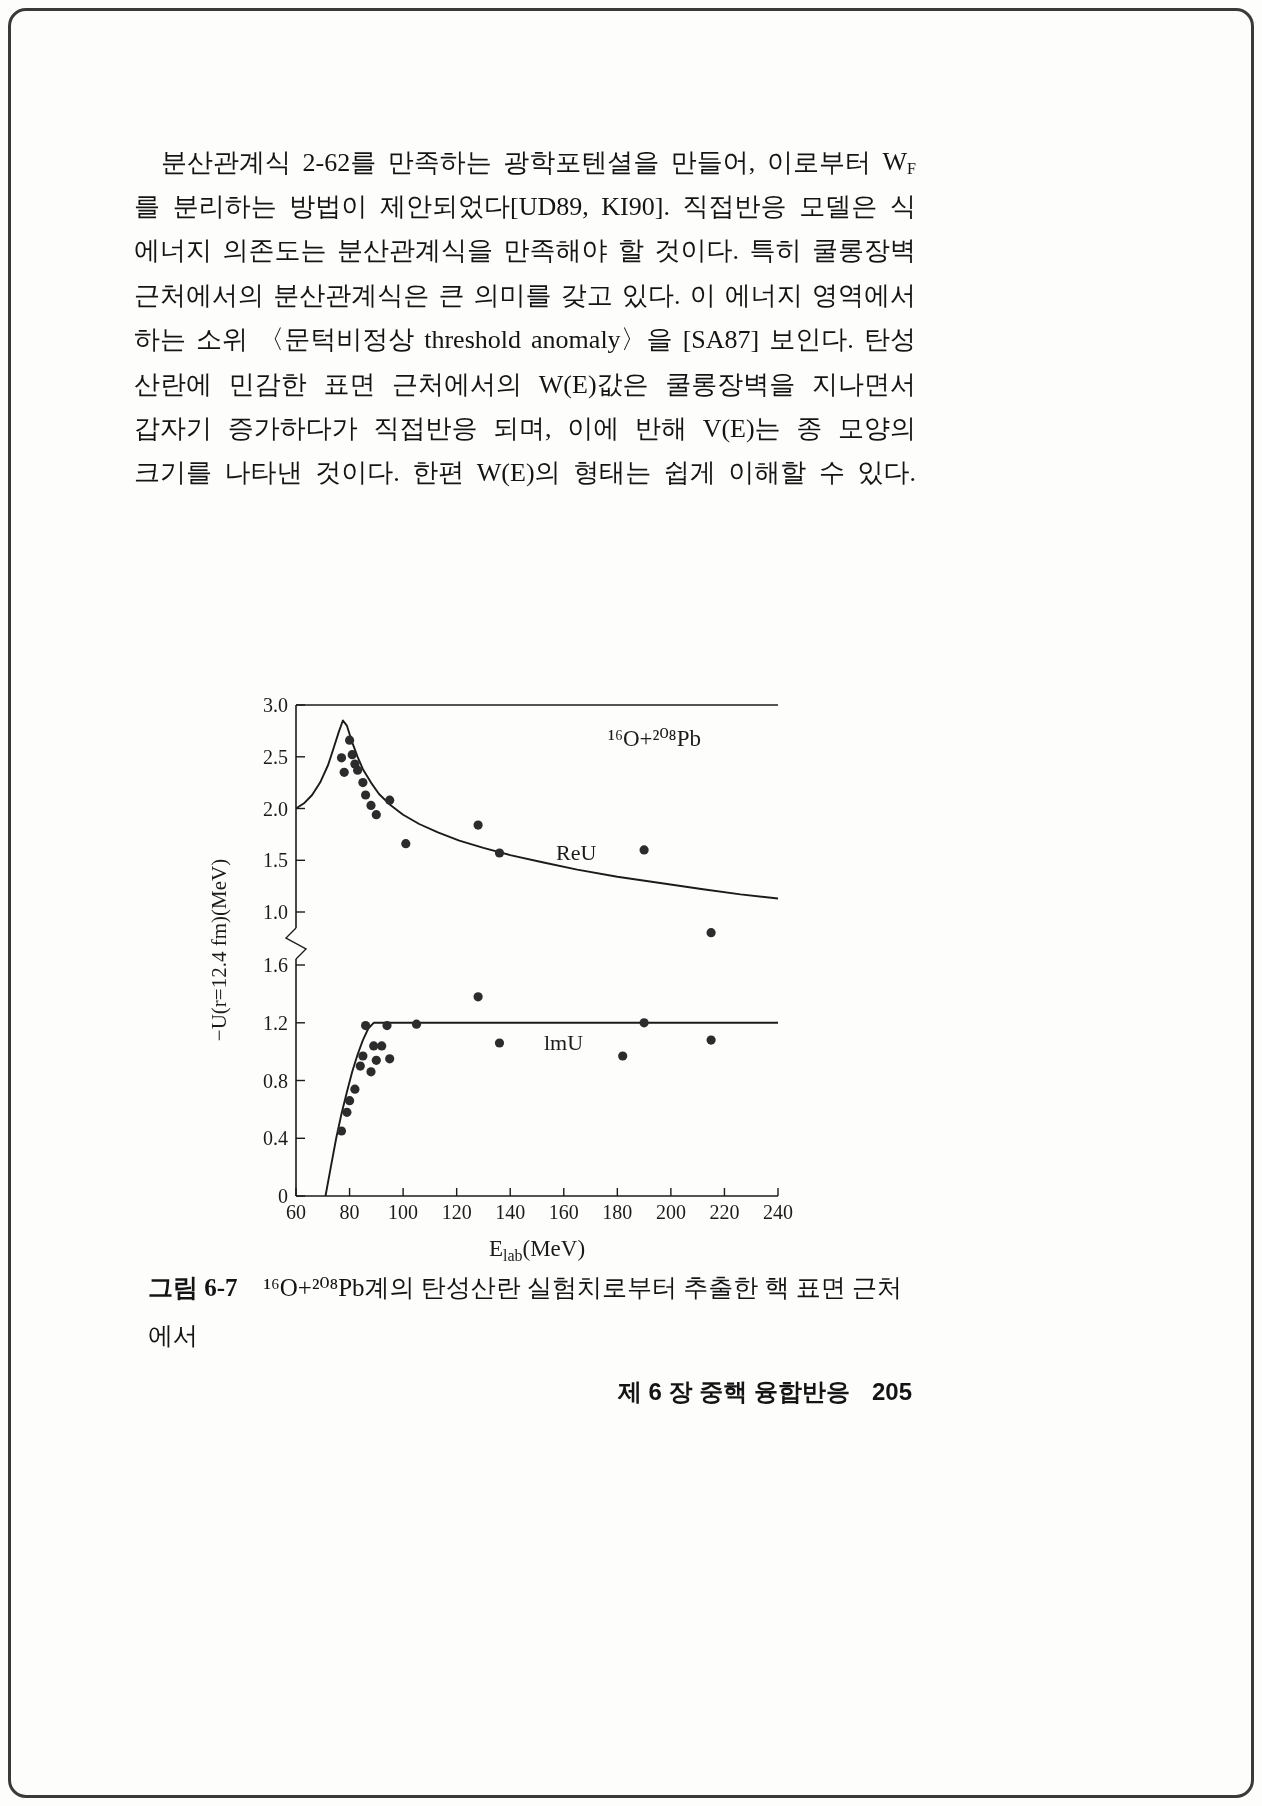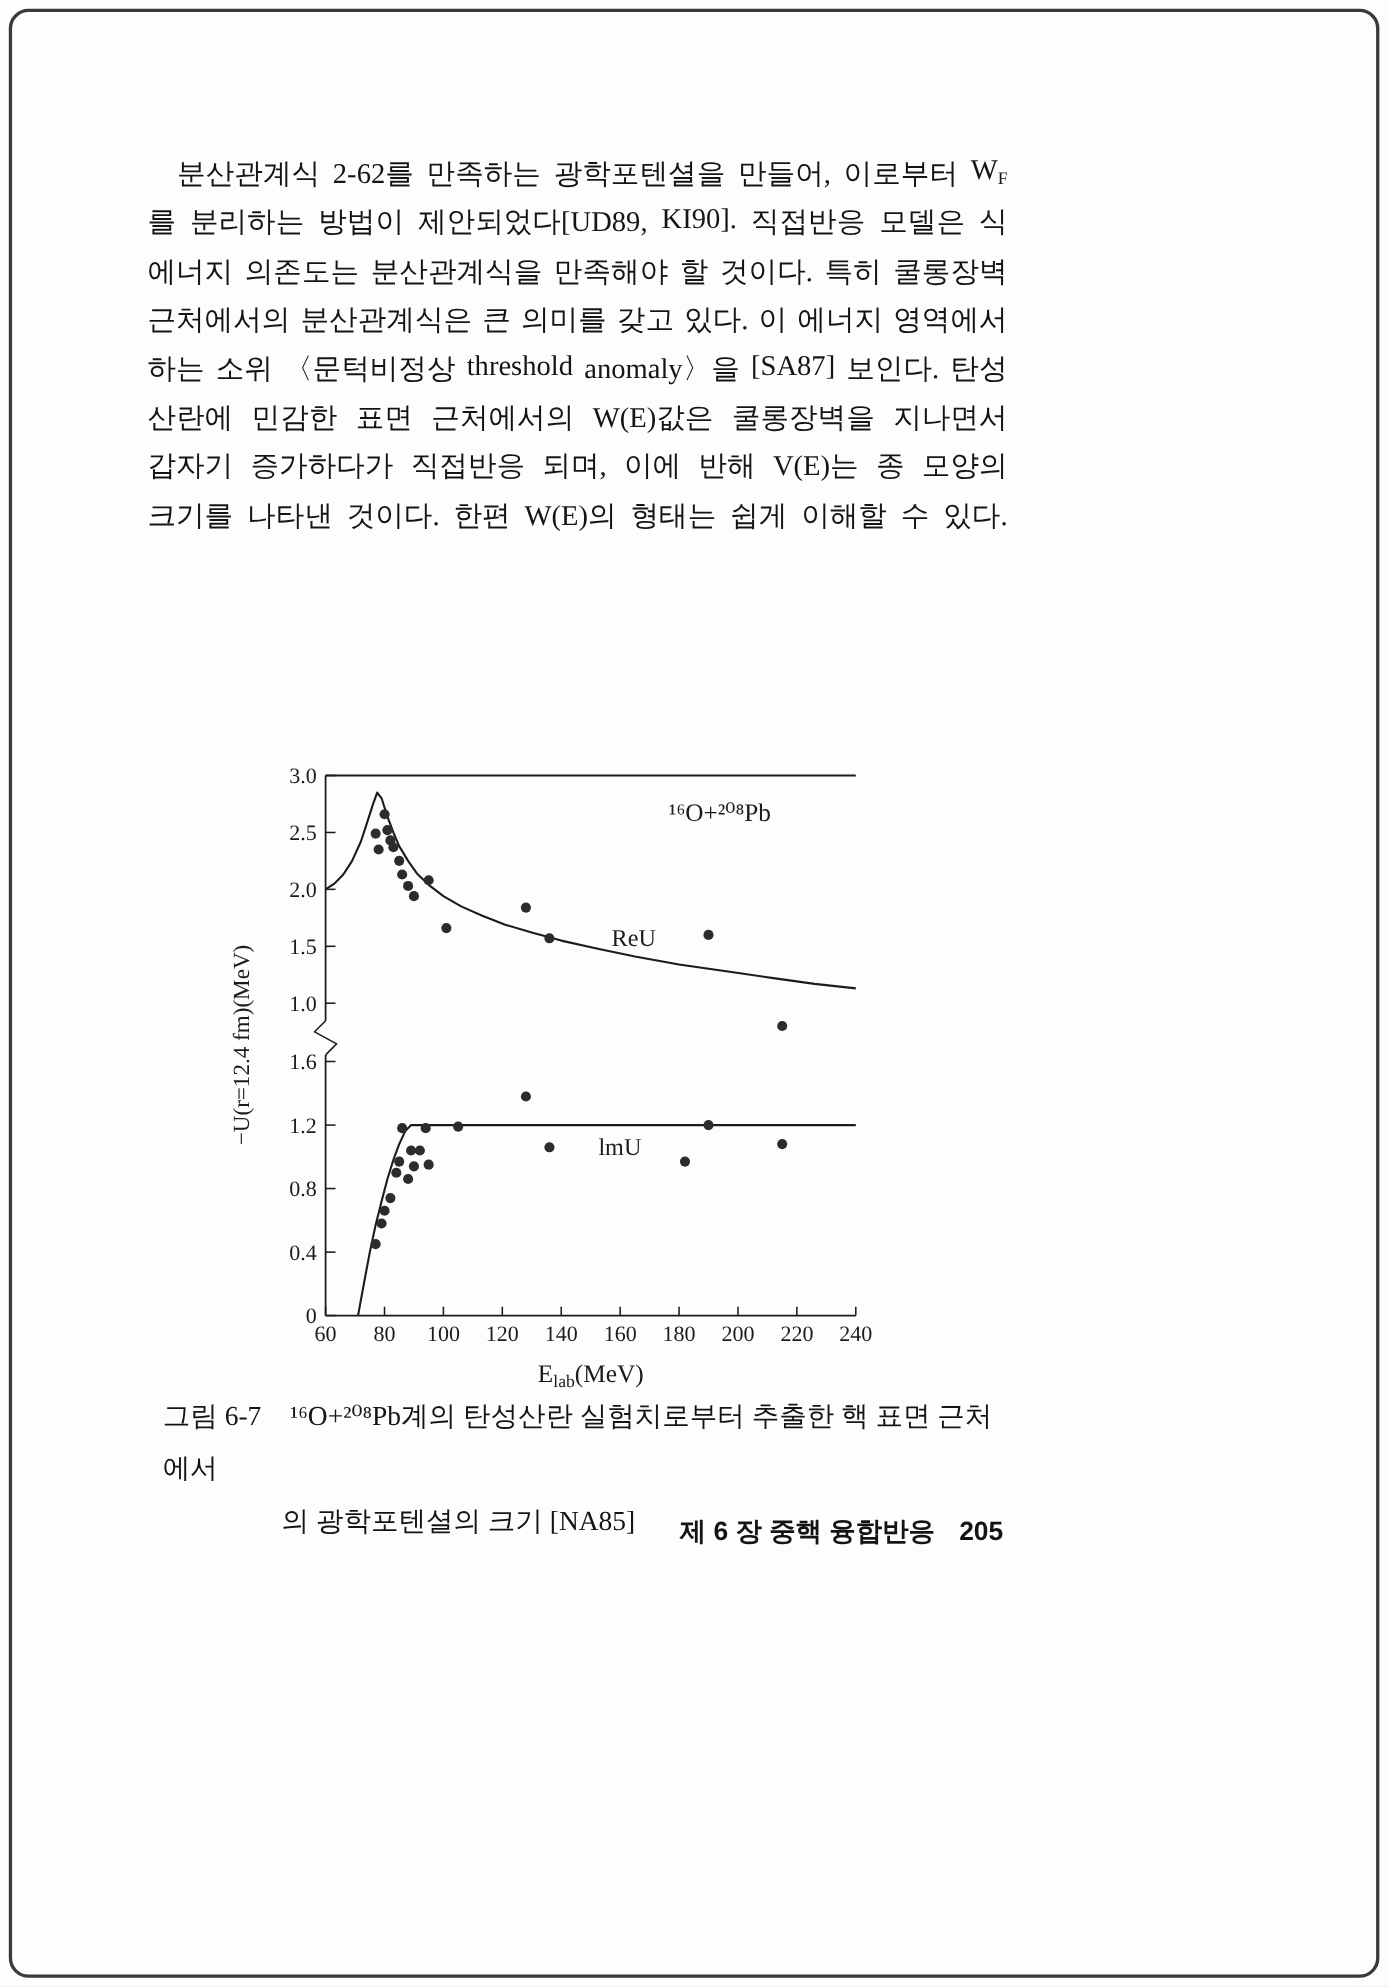--- a/index.html
+++ b/index.html
@@ -2,30 +2,30 @@
 <html><head>
 <meta charset="utf-8">
 <style>
   * { margin:0; padding:0; box-sizing:border-box; }
   html,body { width:1262px; height:1806px; }
   body { background:#c9c9c9; font-family:"Liberation Serif","DejaVu Serif",serif; color:#141414; }
   .page { position:relative; width:1262px; height:1806px; background:#fdfdfc; overflow:hidden; }
   .frame { position:absolute; inset:8px; border:3px solid #3a3a3a; border-radius:18px; pointer-events:none; }
 
   .paragraph { position:absolute; left:134px; top:140px; width:782px; font-size:26px; }
-  .tline { display:flex; justify-content:space-between; align-items:flex-start; height:44.4px; white-space:nowrap; }
+  .tline { display:flex; justify-content:space-between; align-items:center; height:44.4px; white-space:nowrap; }
   .tline.first { padding-left:27px; }
   .tline span { display:inline-block; }
   sub { font-size:0.62em; vertical-align:-0.25em; }
 
   .figure { position:absolute; left:210px; top:688px; width:600px; height:600px; }
   svg text { font-family:"Liberation Serif","DejaVu Serif",serif; }
 
   .caption { position:absolute; left:148px; top:1264px; width:778px; font-size:25px; line-height:48px; }
-  .cap-label { margin-right:26px; font-weight:400; }
+  .cap-label { margin-right:26px; font-weight:700; }
   .cap-indent { padding-left:108px; }
 
   .footer { position:absolute; left:134px; top:1376px; width:778px; text-align:right;
             font-family:"Liberation Sans","DejaVu Sans",sans-serif; font-weight:700; font-size:24px; }
   .footer .pagenum { margin-left:22px; }
 </style>
 </head>
 <body>
 
 <div class="page">
@@ -205,19 +205,18 @@
         <text x="398" y="58" font-size="23" fill="#1b1b1b">¹⁶O+²⁰⁸Pb</text>
         <text x="327" y="568" font-size="23" fill="#1b1b1b" text-anchor="middle"><tspan>E</tspan><tspan dy="5" font-size="16">lab</tspan><tspan dy="-5">(MeV)</tspan></text>
         <text x="16" y="262" font-size="21" fill="#1b1b1b" text-anchor="middle" transform="rotate(-90 16 262)">−U(r=12.4 fm)(MeV)</text>
       </svg>
   </figure>
 
   <div class="caption">
     <div class="cap-line">
       <span class="cap-label">그림 6-7</span><span class="cap-text">¹⁶O+²⁰⁸Pb계의 탄성산란 실험치로부터 추출한 핵 표면 근처에서</span>
     </div>
-    <div class="cap-line cap-indent">의 광학포텐셜의 크기 [NA85]</div>
   </div>
 
   <div class="footer">
     <span>제 6 장 중핵 융합반응</span><span class="pagenum">205</span>
   </div>
 </div>
 
 </body></html>

